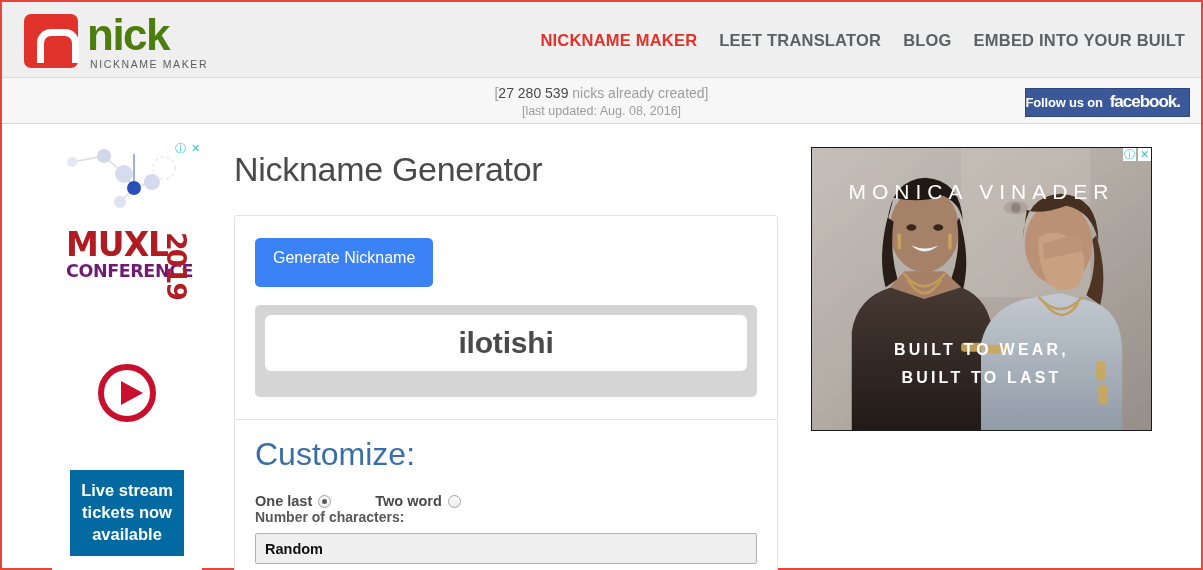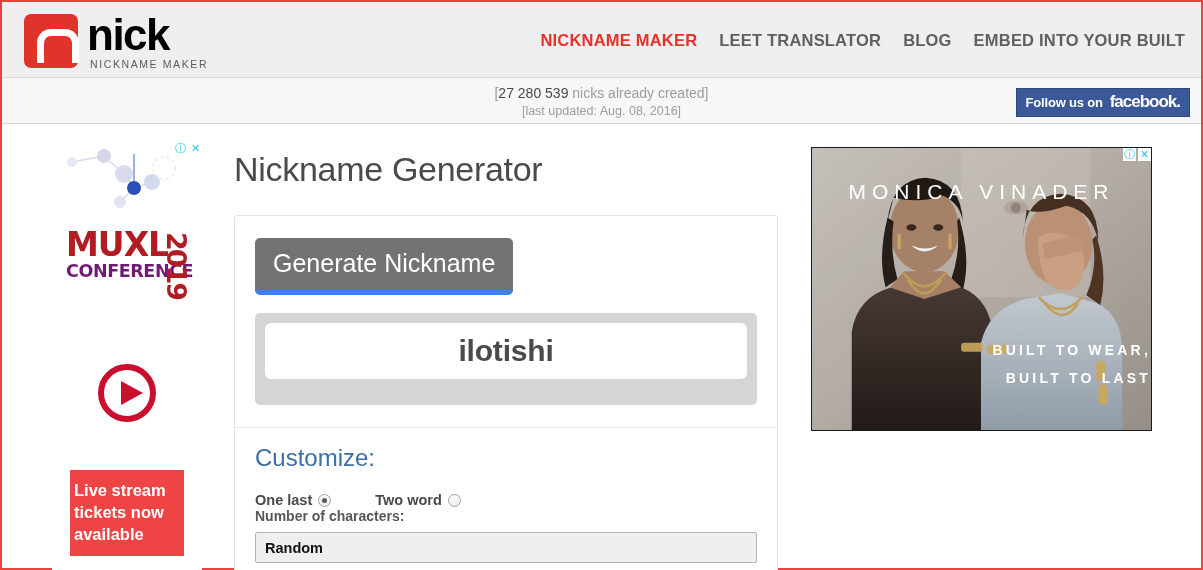--- a/index.html
+++ b/index.html
@@ -32,21 +32,21 @@
   .logo-mark::after {
     content: ""; position: absolute;
     left: 13px; top: 15px; width: 28px; height: 27px;
     border: 7px solid #ffffff;
     border-bottom: none;
     border-radius: 14px 14px 0 0;
   }
   .logo-text { margin-left: 9px; padding-top: 1px; }
   .logo-word {
     font-size: 44px; line-height: 40px; font-weight: bold;
-    color: #000000; letter-spacing: -1.5px;
+    color: #4d7c0f; letter-spacing: -1.5px;
   }
   .logo-sub {
     font-size: 10.5px; color: #5c5c58; letter-spacing: 1.6px;
     margin-top: 3px; padding-left: 3px;
   }
   .nav {
     position: absolute; right: 16px; top: 29px;
     display: flex; align-items: center; gap: 22px;
   }
   .nav-item {
@@ -63,21 +63,21 @@
   .counter-block {
     position: absolute; left: 0; right: 0; top: 7px;
     text-align: center;
   }
   .counter-line-1 { font-size: 14px; color: #9d9d9d; }
   .counter-line-1 .num { color: #4a4a4a; font-weight: normal; }
   .counter-line-2 { font-size: 12.5px; color: #9d9d9d; margin-top: 3px; }
   .fb-badge {
     position: absolute; right: 11px; top: 10px;
     background: #3b5998; color: #ffffff;
-    padding: 3px 9px 4px 9px;
+    padding: 3px 9px 4px 0;
     display: flex; align-items: baseline; gap: 7px;
     border: 1px solid #2f497d;
   }
   .fb-badge .fb-pre { font-size: 13px; font-weight: bold; letter-spacing: -0.2px; }
   .fb-badge .fb-brand { font-size: 17px; font-weight: bold; letter-spacing: -1px; }
 
   
   .content { position: absolute; left: 0; top: 122px; right: 0; bottom: 0; }
 
   
@@ -123,60 +123,60 @@
     border: 6px solid #c8102e;
   }
   .play-btn::after {
     content: ""; position: absolute; left: 17px; top: 11px;
     border-left: 22px solid #c8102e;
     border-top: 12px solid transparent;
     border-bottom: 12px solid transparent;
   }
   .stream-box {
     position: absolute; left: 18px; top: 328px; width: 114px;
-    background: #ef4444; color: #ffffff;
-    padding: 9px 4px 11px 4px; text-align: left;
+    background: #0369a1; color: #ffffff;
+    padding: 9px 4px 11px 4px; text-align: center;
     font-size: 16.5px; font-weight: bold; line-height: 22px;
   }
 
   
   .main-col { position: absolute; left: 232px; top: 0; width: 544px; }
   .page-title {
     font-size: 34px; color: #4a4a4a; font-weight: normal;
     margin-top: 26px; letter-spacing: -0.3px;
   }
   .card {
     margin-top: 26px; border: 1px solid #e2e2e2;
     background: #ffffff; border-radius: 3px;
     padding: 22px 20px 20px 20px; min-height: 380px;
   }
   .gen-btn {
     display: inline-block;
-    background: #737373; color: #ffffff;
-    font-size: 25px; padding: 11px 18px 12px 18px;
-    border: none; border-bottom: 5px solid #3b82f6;
+    background: #3b82f6; color: #ffffff;
+    font-size: 16px; padding: 11px 18px 12px 18px;
+    border: none; border-bottom: 8px solid #3b82f6;
     border-radius: 5px; cursor: pointer;
     font-family: "Liberation Sans", sans-serif;
   }
   .result-panel {
     margin-top: 18px; background: #d5d5d5;
     border-radius: 5px; padding: 10px 10px 26px 10px;
   }
   .result-box {
     background: #ffffff; border-radius: 6px;
     height: 56px; display: flex;
     align-items: center; justify-content: center;
   }
   .result-text {
     font-size: 30px; font-weight: bold; color: #4a4a4a;
     letter-spacing: -0.2px;
   }
   .card-divider { border-top: 1px solid #e6e6e6; margin: 22px -20px 0 -20px; }
   .customize-title {
-    font-size: 24px; color: #3a6ea8; font-weight: normal;
+    font-size: 32px; color: #3a6ea8; font-weight: normal;
     margin-top: 16px;
   }
   .radio-row { margin-top: 20px; display: flex; align-items: center; }
   .radio-opt {
     display: flex; align-items: center; gap: 6px;
     font-size: 14.5px; font-weight: bold; color: #4a4a4a;
     cursor: pointer;
   }
   .radio-opt.second { margin-left: 44px; }
   .radio-dot {
@@ -208,22 +208,22 @@
     background: #9a8f88;
   }
   .ad-photo { position: absolute; inset: 0; }
   .mv-brand {
     position: absolute; left: 0; right: 0; top: 32px;
     text-align: center; color: #ffffff;
     font-size: 21px; letter-spacing: 6px; font-weight: normal;
   }
   .mv-tag {
     position: absolute; left: 0; right: 0; bottom: 38px;
-    text-align: right; color: #ffffff;
-    font-size: 14px; letter-spacing: 3.2px; font-weight: bold;
+    text-align: center; color: #ffffff;
+    font-size: 16px; letter-spacing: 3.2px; font-weight: bold;
     line-height: 28px;
   }
 </style>
 </head>
 <body>
 
 <div class="page-frame">
 
   <div class="header">
     <div class="logo-wrap">

